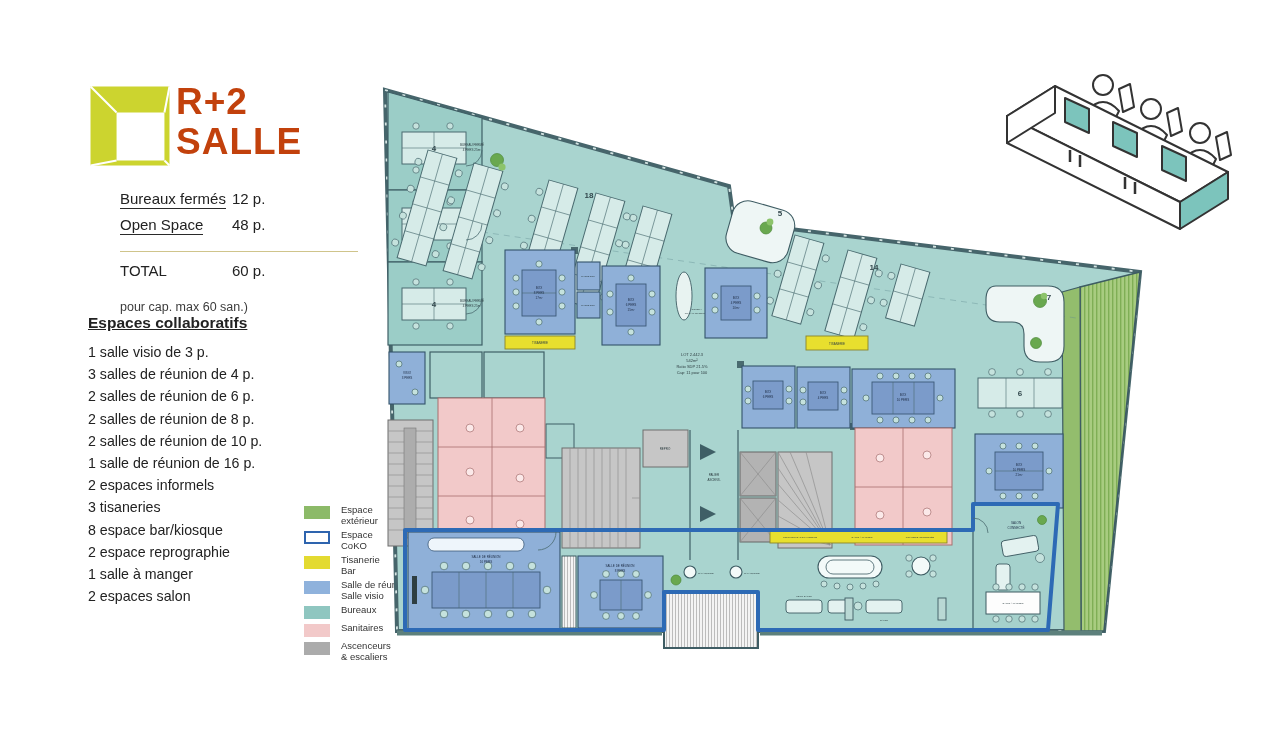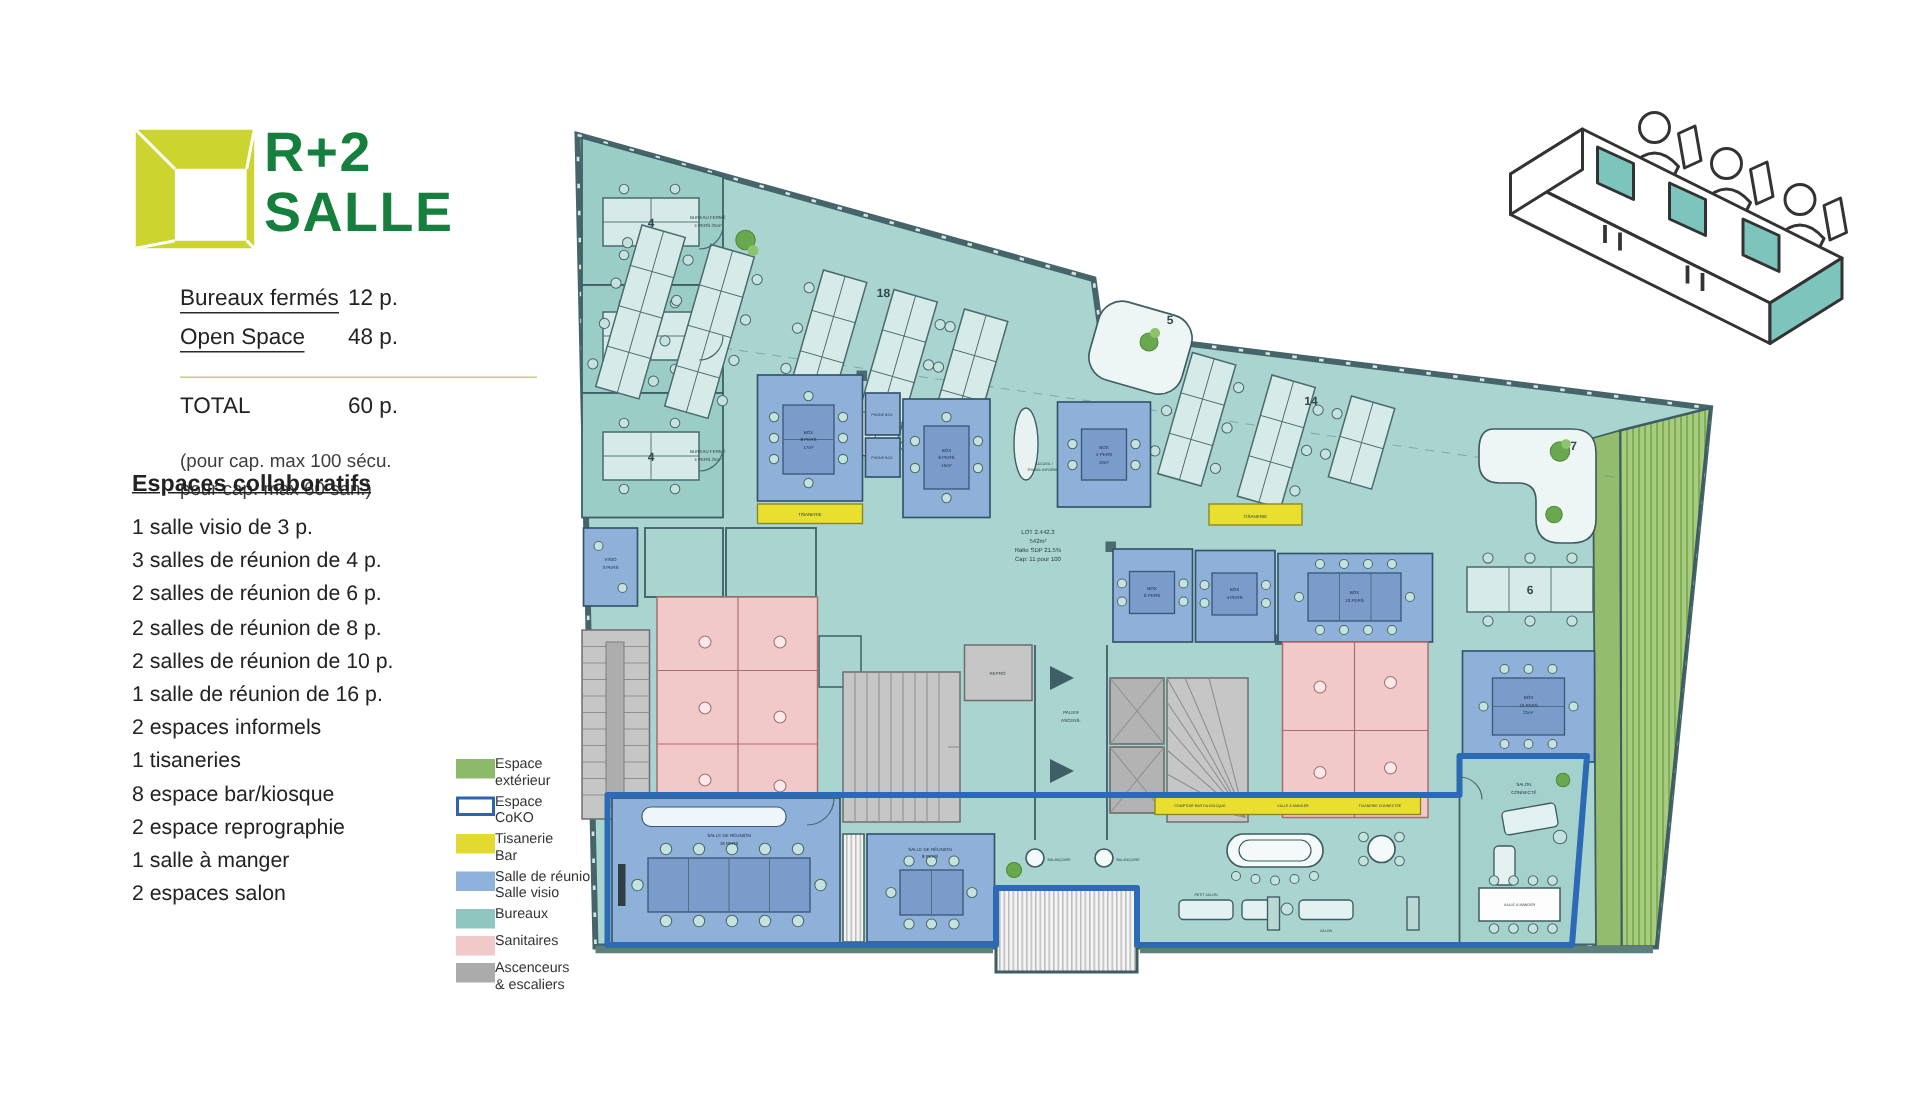--- a/index.html
+++ b/index.html
@@ -1,31 +1,31 @@
 <!DOCTYPE html>
 <html><head>
 <meta charset="utf-8">
 <style>
   html,body{margin:0;padding:0;width:1280px;height:731px;background:#ffffff;overflow:hidden;
     font-family:"Liberation Sans",sans-serif;color:#222;position:relative;}
   .abs{position:absolute;}
   
   #logo{left:88px;top:84px;width:84px;height:84px;}
-  #title{left:176px;top:82px;line-height:40px;font-weight:800;font-size:37px;color:#15803d;letter-spacing:1px;}
+  #title{left:176px;top:82px;line-height:40px;font-weight:800;font-size:37px;color:#c2410c;letter-spacing:1px;}
   #stats{left:88px;top:190px;width:238px;font-size:15px;margin-left:32px;}
   .stat-row{position:relative;height:26px;}
   .stat-label{border-bottom:1.4px solid #2a2a2a;padding-bottom:1px;}
   .stat-value{position:absolute;left:112px;top:0;font-weight:normal;}
   #stats hr{border:none;border-top:1.5px solid #cfc48b;margin:9px 0 10px 0;}
   .note{font-size:12.5px;color:#3c3c3c;line-height:19px;margin-top:10px;}
   #collab{left:88px;top:314px;width:240px;}
   #collab h3{margin:0 0 9px 0;font-size:15.5px;font-weight:600;text-decoration:underline;}
   #collab ul{margin:0;padding:0;list-style:none;font-size:14.2px;line-height:22.2px;}
   #legend{left:262px;top:505px;width:165px;}
-  .leg-row{display:flex;margin-bottom:4px;align-items:flex-start;padding-left:42px;}
+  .leg-row{display:flex;gap:11px;margin-bottom:4px;align-items:flex-start;padding-left:42px;}
   .sw{width:26px;height:13px;flex:0 0 auto;margin-top:1px;}
   .sw.coko{border:2.5px solid #2e64ae;box-sizing:border-box;}
   .leg-label{font-size:9.5px;line-height:10.5px;color:#333;white-space:pre-line;}
   
   svg text{font-family:"Liberation Sans",sans-serif;}
   .wall{fill:none;stroke:#3f5f66;stroke-width:1.2;}
   .office{fill:#9bcdc7;stroke:#3f5f66;stroke-width:1.2;}
   .room-blue{fill:#8fb0d8;stroke:#34536b;stroke-width:1.1;}
   .tbl-blue{fill:#7b9bca;stroke:#3c5a78;stroke-width:.9;}
   .room-pink{fill:#f2c9c9;stroke:#a86e6e;stroke-width:1;}
@@ -78,36 +78,35 @@
   <div class="stat-row">
     <span class="stat-label">Open Space</span>
     <span class="stat-value">48 p.</span>
   </div>
   <hr>
   <div class="stat-row">
     <span style="font-weight:normal">TOTAL</span>
     <span class="stat-value">60 p.</span>
   </div>
   <div class="note">
-    <div>(pour cap. max 100 sécu.</div>
     <div>pour cap. max 60 san.)</div>
   </div>
 </div>
 
 <div id="collab" class="abs">
   <h3>Espaces collaboratifs</h3>
   <ul>
     <li>1 salle visio de 3 p.</li>
     <li>3 salles de réunion de 4 p.</li>
     <li>2 salles de réunion de 6 p.</li>
     <li>2 salles de réunion de 8 p.</li>
     <li>2 salles de réunion de 10 p.</li>
     <li>1 salle de réunion de 16 p.</li>
     <li>2 espaces informels</li>
-    <li>1 tisaneries</li>
+    <li>3 tisaneries</li>
     <li>8 espace bar/kiosque</li>
     <li>2 espace reprographie</li>
     <li>1 salle à manger</li>
     <li>2 espaces salon</li>
   </ul>
 </div>
 
 <div id="legend" class="abs">
   <div class="leg-row">
     <div class="sw" style="background-color: rgb(140, 186, 104);"></div>

